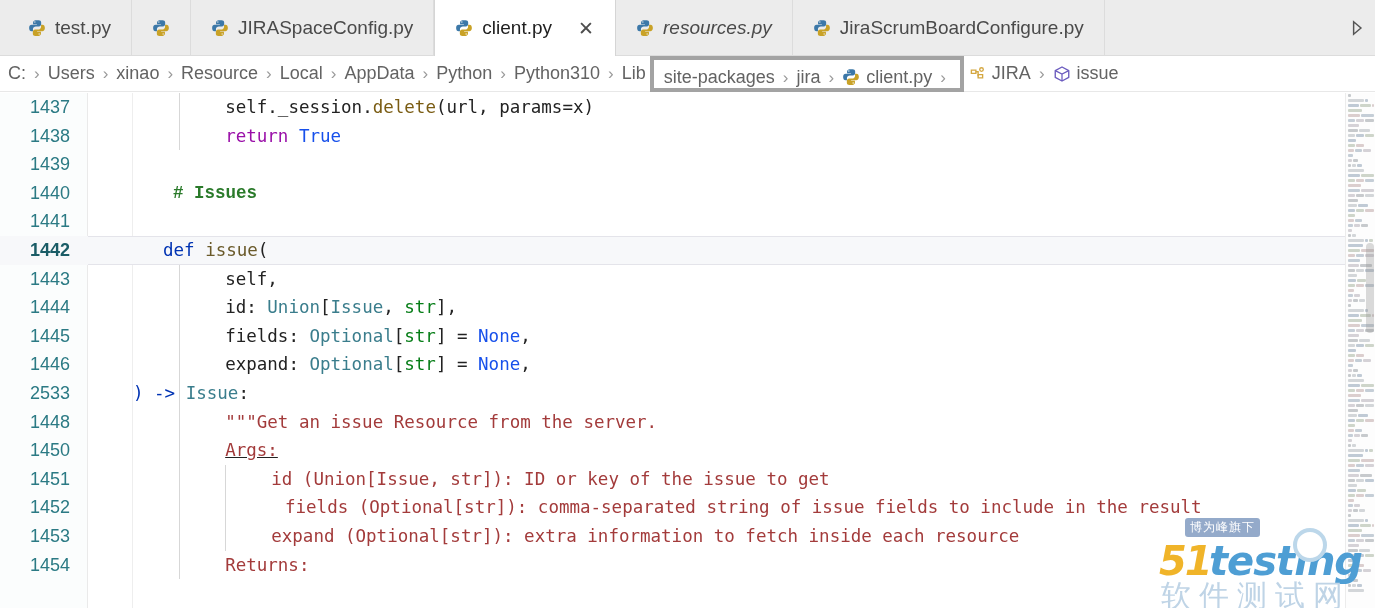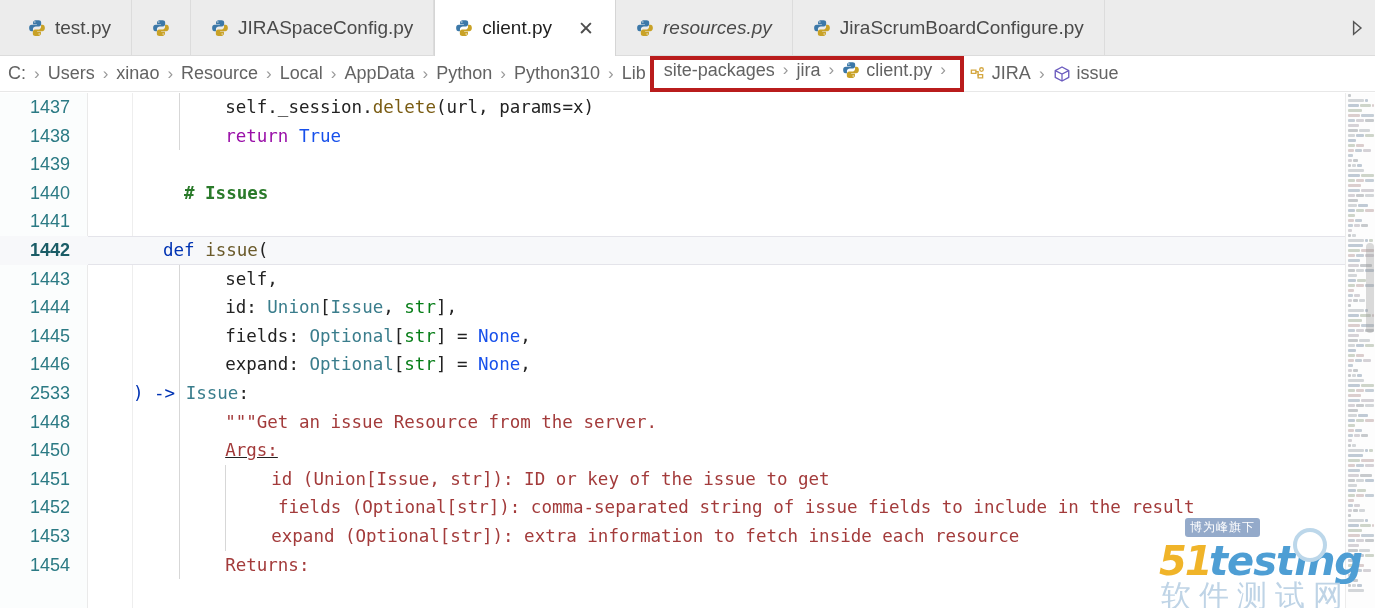--- a/index.html
+++ b/index.html
@@ -56,22 +56,22 @@
     background:#ffffff;
     display:flex; align-items:center;
     padding-left:6px;
     font-size:18px; color:#636363;
     white-space:nowrap;
     border-bottom:1px solid #e8e8e8;
   }
   .crumb { padding:0 2px; display:flex; align-items:center; gap:6px; }
   .sep { color:#9a9a9a; padding:0 6px; font-size:17px; }
   .crumb-hl-wrap {
-    display:flex; align-items:flex-start;
-    border:4px solid #b91c1c;
+    display:flex; align-items:flex-end;
+    border:4px solid #a3a3a3;
     height:36px;
     padding:0 8px;
     background:#fff;
     margin:0 2px;
   }
   .crumb-icon { width:18px; height:18px; display:block; flex:0 0 18px; }
 
   
   .editor {
     position:absolute; left:0; top:93px; width:1375px; height:515px;
@@ -322,32 +322,32 @@
       </span>
     </div>
 
   <div class="editor">
     <div class="gutter"></div>
     <div class="gutter2"></div>
     <div class="lines" id="codelines">
         <div class="line"><span class="ln">1437</span><span class="guide" style="left: 179.08px;"></span><span class="code" style="left: 225.16px;"><span class="sf">self</span><span class="op">.</span><span class="sf">_session</span><span class="op">.</span><span class="mth">delete</span><span class="op">(</span><span class="sf">url</span><span class="op">, </span><span class="sf">params</span><span class="op">=</span><span class="sf">x</span><span class="op">)</span></span></div>
         <div class="line"><span class="ln">1438</span><span class="guide" style="left: 179.08px;"></span><span class="code" style="left: 225.16px;"><span class="mag">return</span><span class="op"> </span><span class="num">True</span></span></div>
         <div class="line"><span class="ln">1439</span><span class="code" style="left: 133px;"></span></div>
-        <div class="line"><span class="ln">1440</span><span class="code" style="left: 184px;"><span class="cmt"># Issues</span></span></div>
+        <div class="line"><span class="ln">1440</span><span class="code" style="left: 173px; font-family: Liberation Mono, monospace;"><span class="cmt"># Issues</span></span></div>
         <div class="line"><span class="ln">1441</span><span class="code" style="left: 133px;"></span></div>
         <div class="line current"><span class="ln">1442</span><span class="code" style="left: 163px;"><span class="k">def</span><span class="op"> </span><span class="fn">issue</span><span class="op">(</span></span></div>
         <div class="line"><span class="ln">1443</span><span class="guide" style="left: 179.08px;"></span><span class="code" style="left: 225.16px;"><span class="sf">self</span><span class="op">,</span></span></div>
         <div class="line"><span class="ln">1444</span><span class="guide" style="left: 179.08px;"></span><span class="code" style="left: 225.16px;"><span class="sf">id</span><span class="op">: </span><span class="cls">Union</span><span class="op">[</span><span class="cls">Issue</span><span class="op">, </span><span class="str">str</span><span class="op">],</span></span></div>
         <div class="line"><span class="ln">1445</span><span class="guide" style="left: 179.08px;"></span><span class="code" style="left: 225.16px;"><span class="sf">fields</span><span class="op">: </span><span class="cls">Optional</span><span class="op">[</span><span class="str">str</span><span class="op">] </span><span class="op">= </span><span class="num">None</span><span class="op">,</span></span></div>
         <div class="line"><span class="ln">1446</span><span class="guide" style="left: 179.08px;"></span><span class="code" style="left: 225.16px;"><span class="sf">expand</span><span class="op">: </span><span class="cls">Optional</span><span class="op">[</span><span class="str">str</span><span class="op">] </span><span class="op">= </span><span class="num">None</span><span class="op">,</span></span></div>
         <div class="line"><span class="ln">2533</span><span class="guide" style="left: 179.08px;"></span><span class="code" style="left: 133px;"><span class="k">) </span><span class="k">-&gt; </span><span class="cls">Issue</span><span class="op">:</span></span></div>
         <div class="line"><span class="ln">1448</span><span class="guide" style="left: 179.08px;"></span><span class="code" style="left: 225.16px;"><span class="ds">"""Get an issue Resource from the server.</span></span></div>
         <div class="line"><span class="ln">1450</span><span class="guide" style="left: 179.08px;"></span><span class="code" style="left: 225.16px; text-decoration: underline;"><span class="ds">Args:</span></span></div>
         <div class="line"><span class="ln">1451</span><span class="guide" style="left: 179.08px;"></span><span class="guide" style="left: 225.16px;"></span><span class="code" style="left: 271.24px;"><span class="ds">id (Union[Issue, str]): ID or key of the issue to get</span></span></div>
-        <div class="line"><span class="ln">1452</span><span class="guide" style="left: 179.08px;"></span><span class="guide" style="left: 225.16px;"></span><span class="code" style="left: 278px;"><span class="ds">fields (Optional[str]): comma-separated string of issue fields to include in the result</span></span></div>
+        <div class="line"><span class="ln">1452</span><span class="guide" style="left: 179.08px;"></span><span class="guide" style="left: 225.16px;"></span><span class="code" style="left: 285px;"><span class="ds">fields (Optional[str]): comma-separated string of issue fields to include in the result</span></span></div>
         <div class="line"><span class="ln">1453</span><span class="guide" style="left: 179.08px;"></span><span class="guide" style="left: 225.16px;"></span><span class="code" style="left: 271.24px;"><span class="ds">expand (Optional[str]): extra information to fetch inside each resource</span></span></div>
         <div class="line"><span class="ln">1454</span><span class="guide" style="left: 179.08px;"></span><span class="code" style="left: 225.16px;"><span class="ds">Returns:</span></span></div>
       </div>
   </div>
 
   <div class="minimap" id="minimap">
       <div class="mm-line">
         <span class="mm-seg" style="width:3px;background:#9aa0a6;opacity:.55"></span>
       </div>
       <div class="mm-line">

